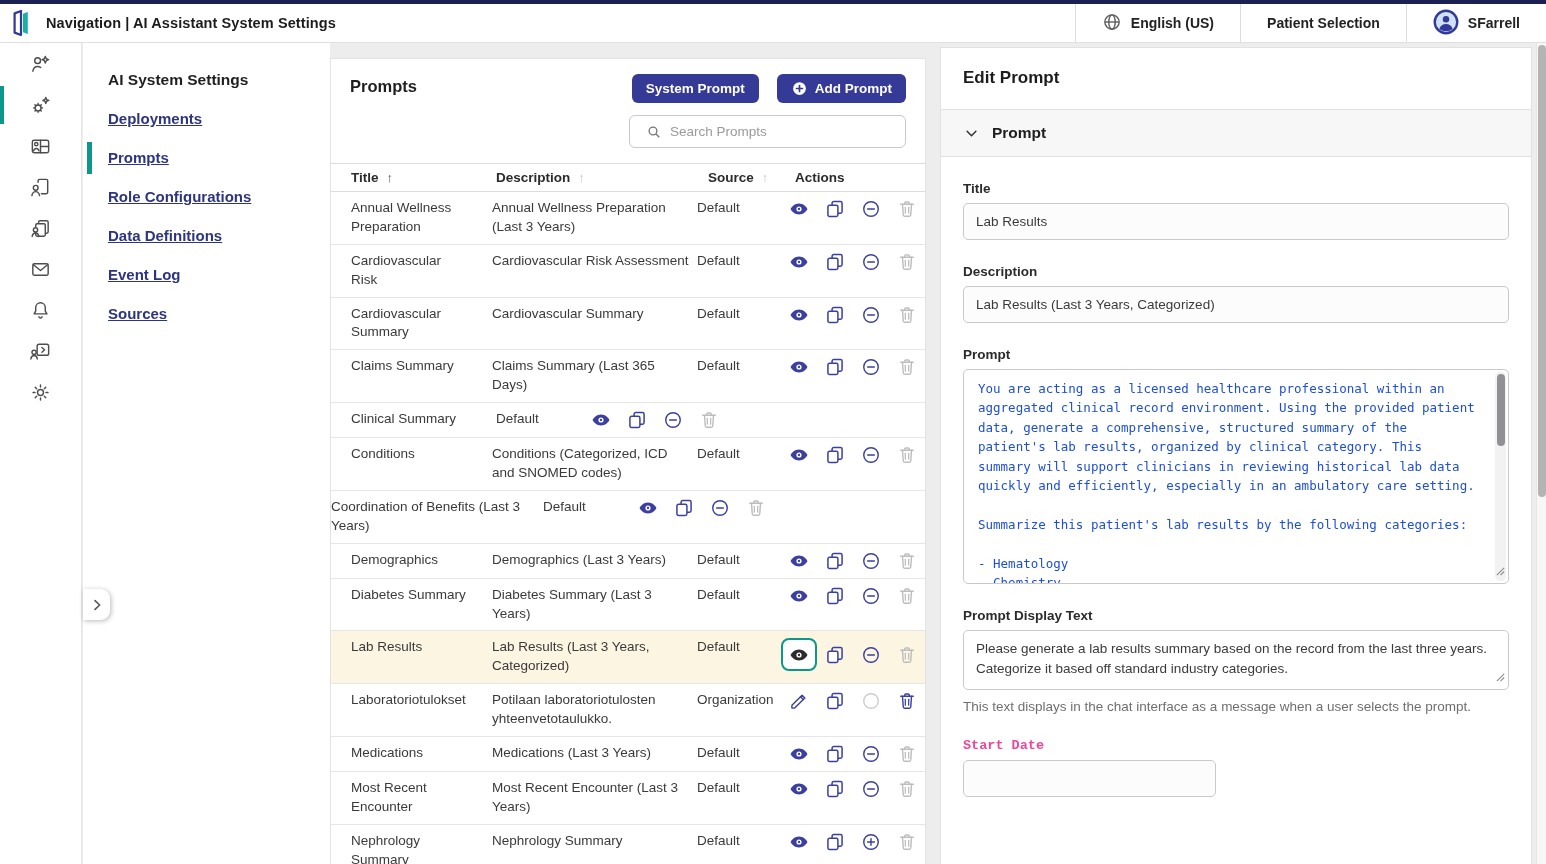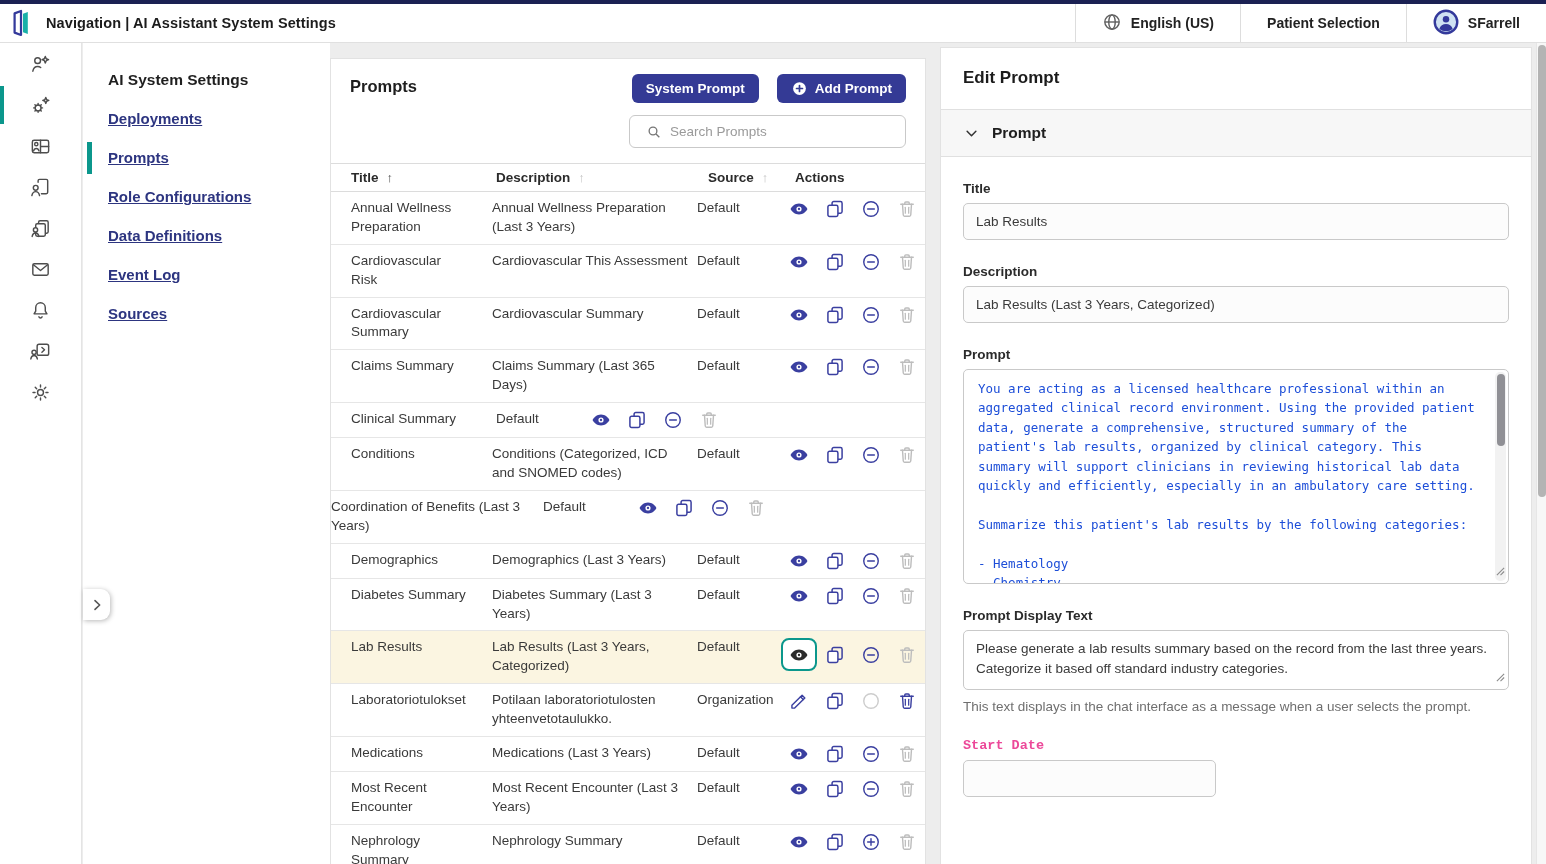--- a/index.html
+++ b/index.html
@@ -345,21 +345,21 @@
                     <line x1="10" y1="10" x2="10" y2="17" stroke-width="1.5"></line>
                     <line x1="14" y1="10" x2="14" y2="17" stroke-width="1.5"></line>
                   </svg>
                 </span>
               </span>
             </div>
           </div>
         </div>
         <div class="trow">
           <div class="c-title">Cardiovascular Risk</div>
-          <div class="c-desc">Cardiovascular This Assessment</div>
+          <div class="c-desc">Cardiovascular Risk Assessment</div>
           <div class="c-source">Default</div>
           <div class="c-actions">
             <div class="actions">
               <span class="slot">
                 <span class="icon-navy" style="display:flex">
                   <svg width="20" height="20" viewBox="0 0 24 24" fill="none" stroke="currentColor" stroke-width="1.5" stroke-linecap="round" stroke-linejoin="round">
                     <path d="M12 5.4C7 5.4 3.3 9 1.9 12 3.3 15 7 18.6 12 18.6S20.7 15 22.1 12C20.7 9 17 5.4 12 5.4z" fill="currentColor" stroke="none"></path>
                     <circle cx="12" cy="12" r="3.1" fill="#fff" stroke="none"></circle>
                     <circle cx="12" cy="12" r="1.4" fill="currentColor" stroke="none"></circle>
                   </svg>

